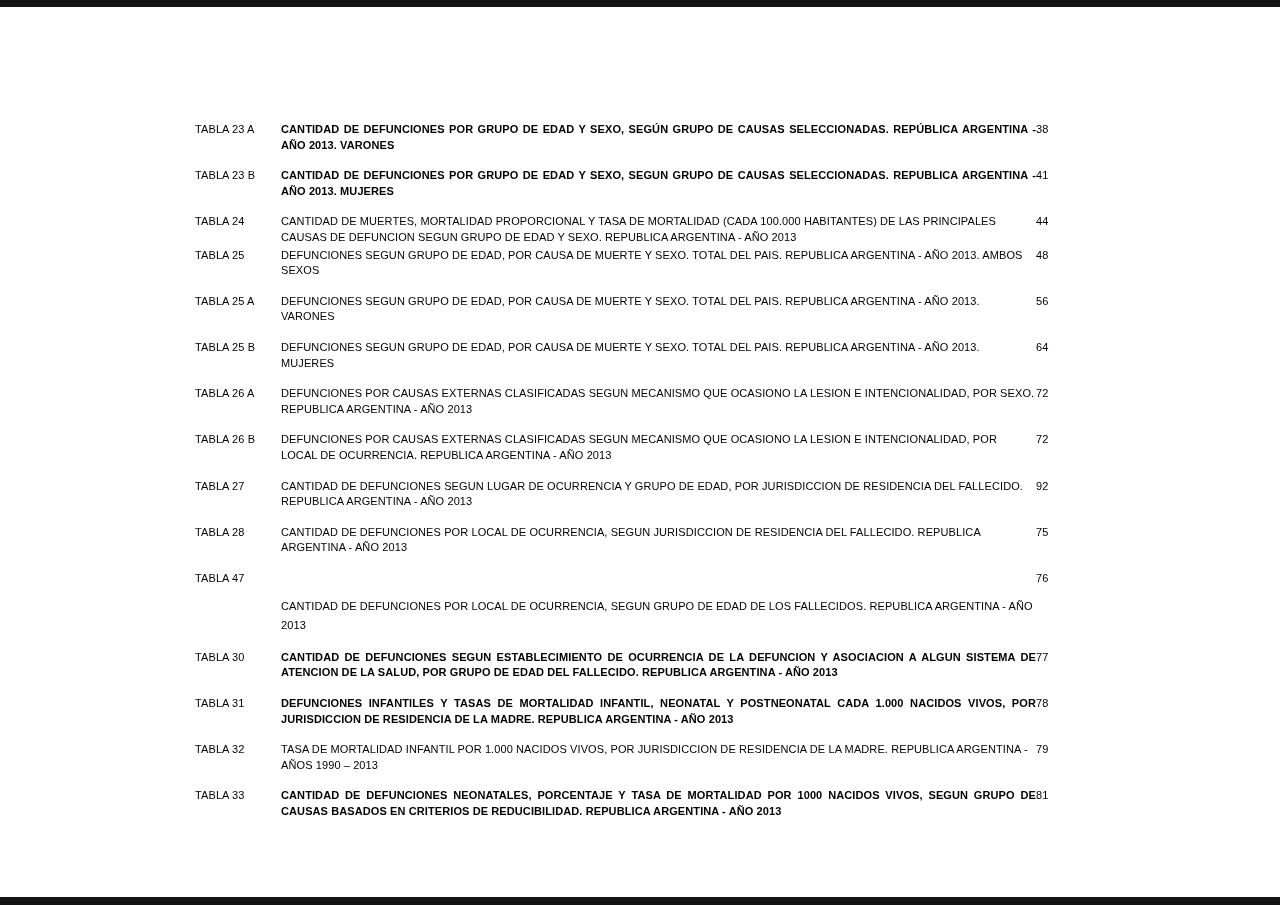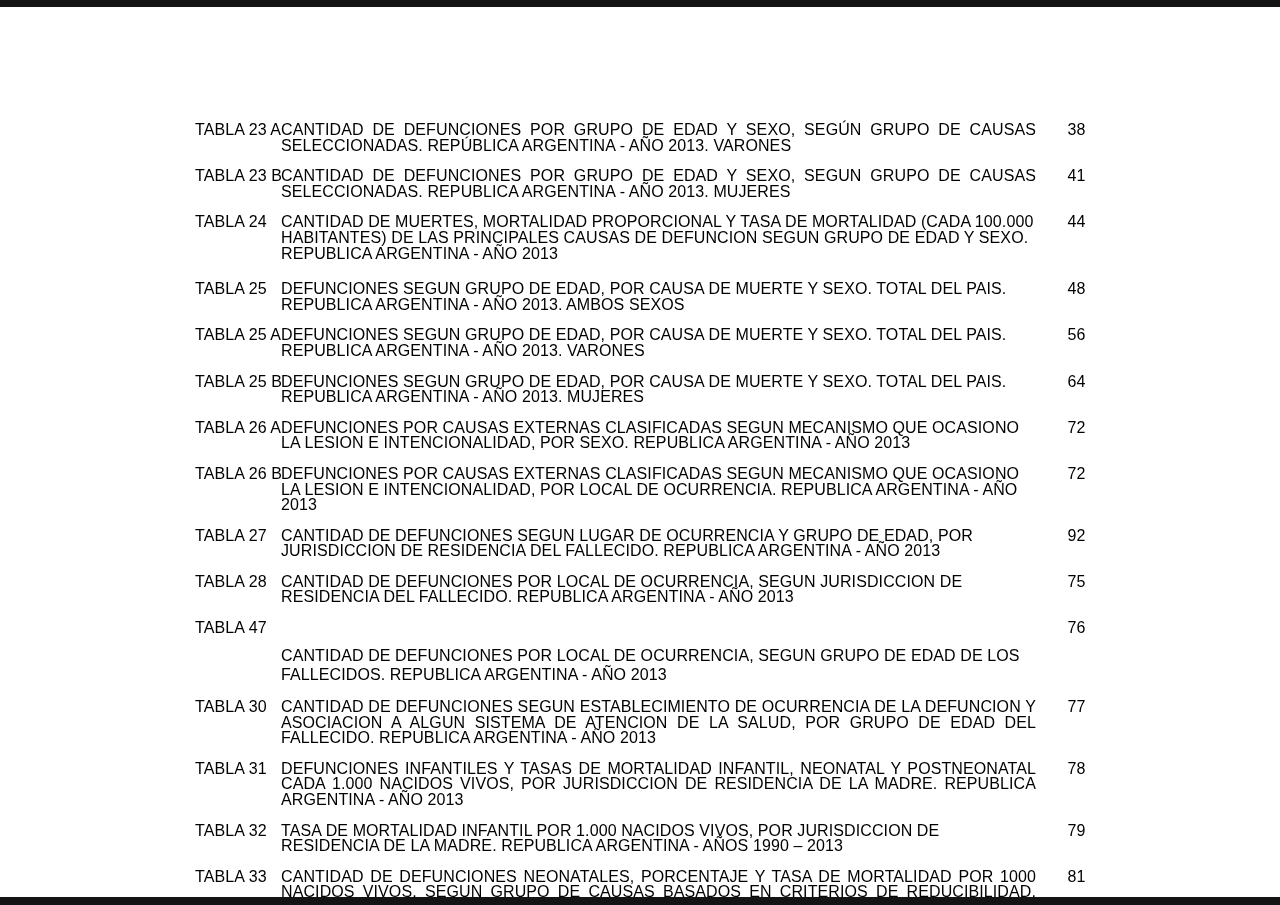--- a/index.html
+++ b/index.html
@@ -24,40 +24,40 @@
   .toc {
     position: absolute;
     top: 122px;
     left: 195px;
     width: 922px;
   }
   .entry {
     display: flex;
     align-items: flex-start;
     margin-bottom: 15px;
-    font-size: 16px;
+    font-size: 11px;
     line-height: 15.6px;
     letter-spacing: 0.1px;
   }
   .entry .label {
     flex: 0 0 86px;
     width: 86px;
     white-space: nowrap;
   }
   .entry .desc {
     flex: 0 0 755px;
     width: 755px;
     text-align: left;
   }
-  .entry.justify .desc { text-align: justify; }
+  .entry.justify .desc { text-align: justify; font-weight: bold; }
   .entry .page {
     flex: 1 1 auto;
-    text-align: center;
+    text-align: left;
   }
-  .entry.tight { margin-bottom: 20px; }
+  .entry.tight { margin-bottom: 2px; }
   .entry.loose29 .desc { line-height: 19px; margin-top: 26px; }
 </style>
 </head>
 <body>
 
 <div class="edge-bar top"></div>
 
 <div class="toc">
 
   <div class="entry justify">

